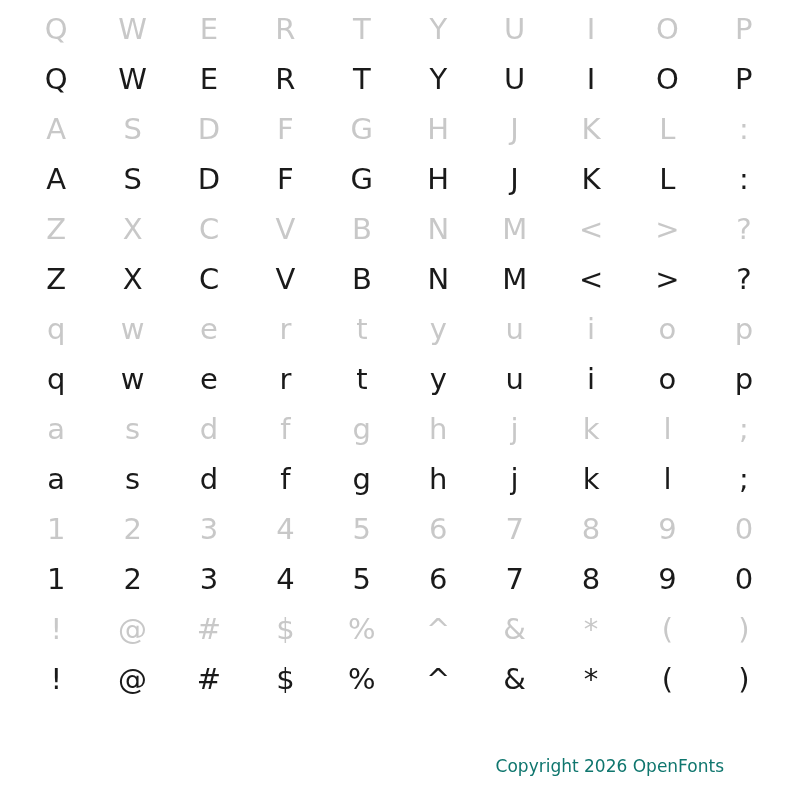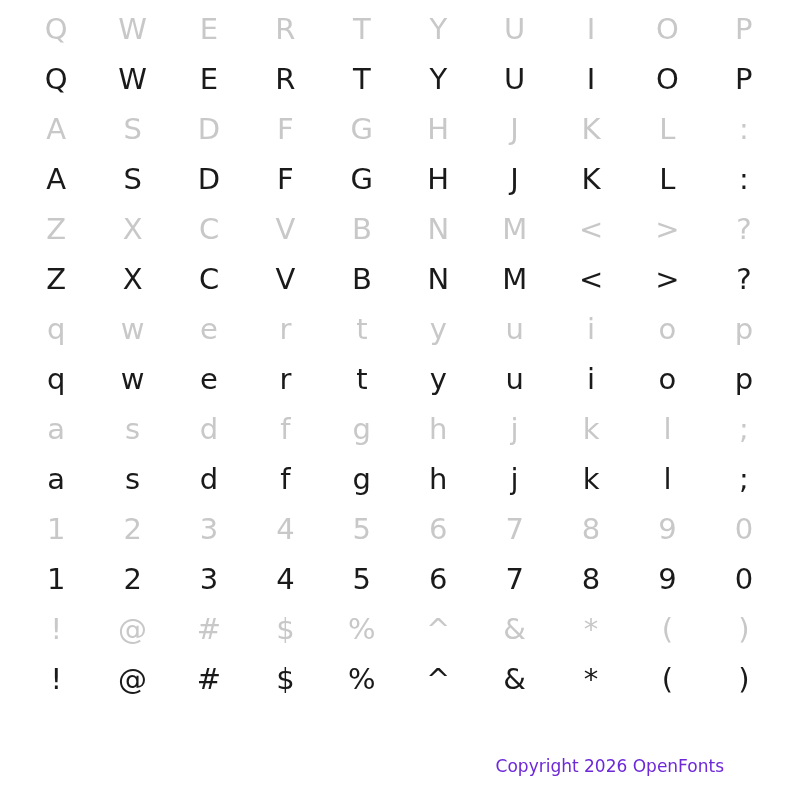--- a/index.html
+++ b/index.html
@@ -52,21 +52,21 @@
     height: 50px;
     line-height: 50px;
   }
   .copyright {
     position: absolute;
     left: 0;
     right: 0;
     bottom: 24px;
     text-align: right;
     padding-right: 76px;
-    color: #6d28d9;
+    color: #0f766e;
     font-size: 17px;
     font-family: "DejaVu Sans", sans-serif;
   }
 </style>
 </head>
 <body>
 
 <div class="sheet">
 
   <div class="specimen-grid">

